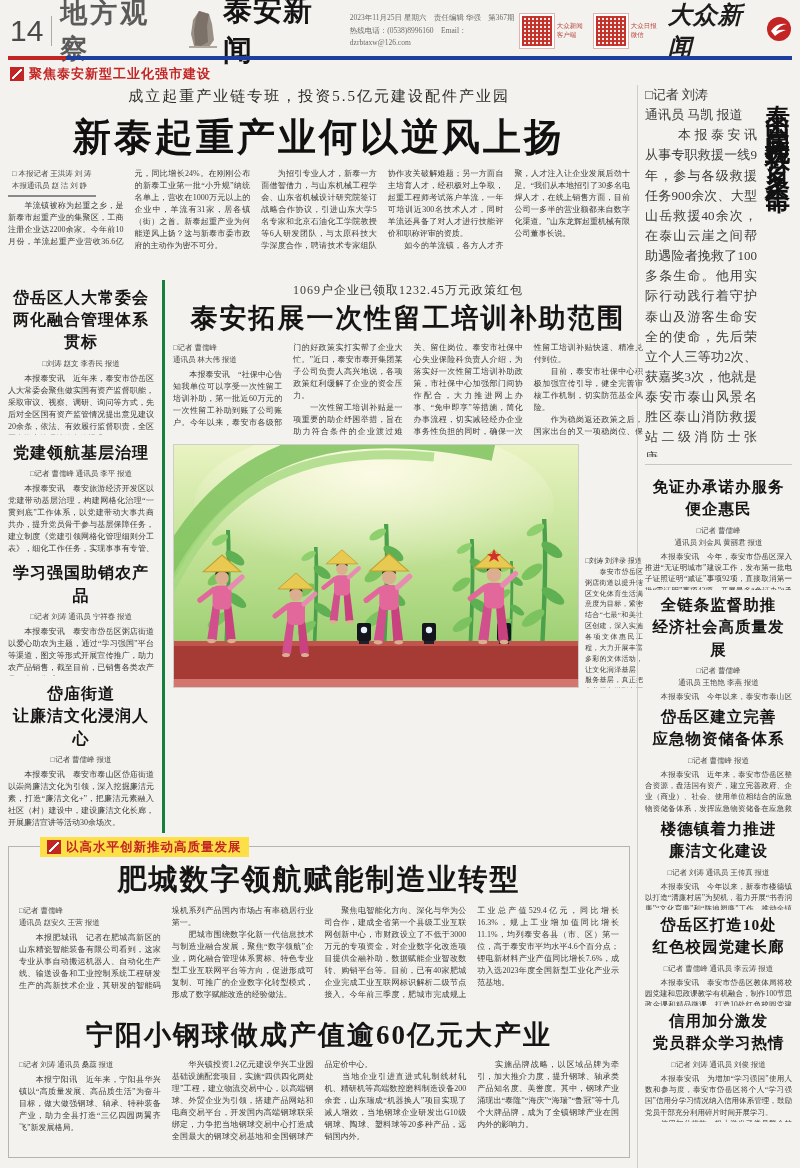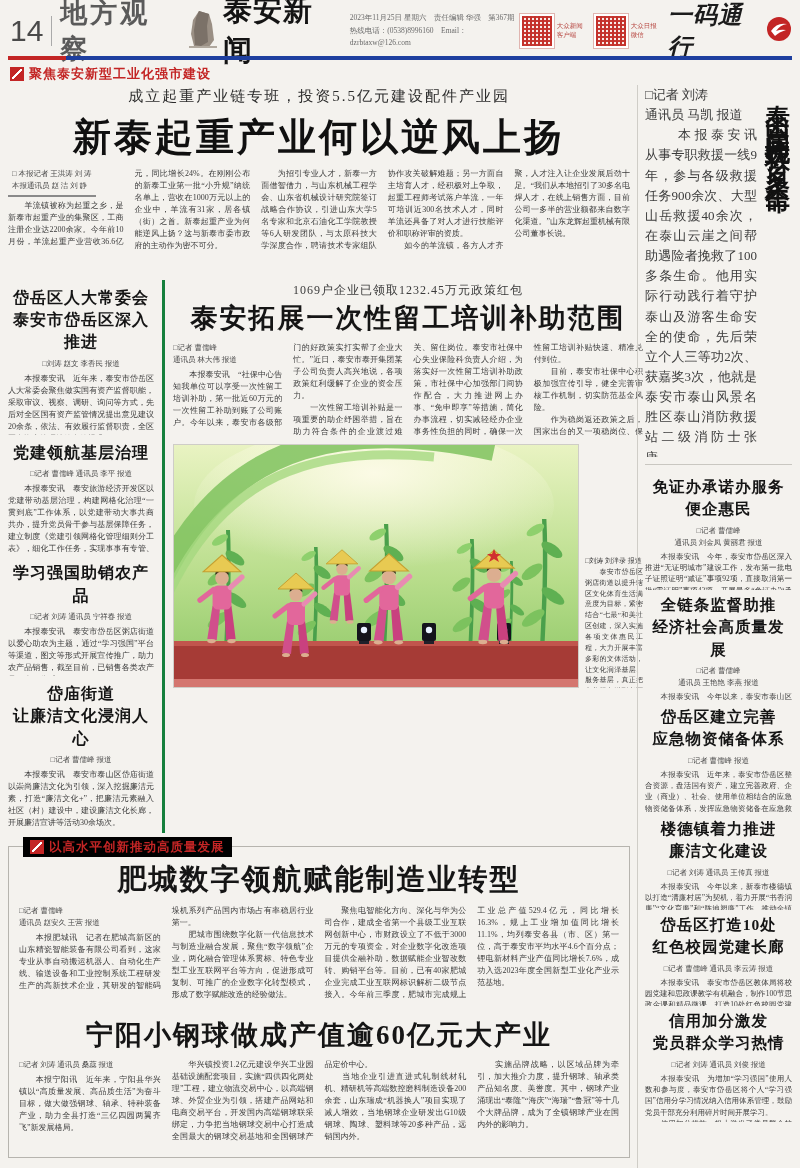--- a/index.html
+++ b/index.html
@@ -60,21 +60,21 @@
                 white-space:pre-line;letter-spacing:1px;}
   .small-art .bodytext{text-align:justify;}
   .small-art .clip{overflow:hidden;}
   
   .photo-row{display:flex;margin-top:6px;align-items:center;}
   .photo{width:404px;height:242px;flex:0 0 auto;border:1px solid #cfcdc7;background:#cfe7a5;}
   .caption{width:58px;margin-left:6px;font-size:7px;line-height:1.55;color:#3b3b3b;
            text-align:justify;white-space:pre-line;align-self:flex-end;height:132px;overflow:hidden;}
   
   .boxed{position:relative;border:1px solid #b6b4ae;margin-top:13px;padding:12px 10px 6px;}
-  .boxed-tag{position:absolute;top:-10px;left:14px;background:#000000;padding:0 7px;display:flex;align-items:center;height:20px;}
+  .boxed-tag{position:absolute;top:-10px;left:31px;background:#fde047;padding:0 7px;display:flex;align-items:center;height:20px;}
   .boxed-tag .tag-text{font-size:12.5px;}
   
   .bottom-art{margin-top:9px;}
   
   .rescue{display:flex;height:372px;overflow:hidden;}
   .rescue-body{flex:1;font-size:13px;line-height:1.55;color:#3b3b3b;text-align:justify;white-space:pre-line;overflow:hidden;}
   .vert-head{writing-mode:vertical-rl;font-size:25px;font-weight:bold;color:#111;letter-spacing:7px;
              line-height:1.2;margin-left:5px;flex:0 0 auto;}
   .rsep{border:none;border-top:1px solid #c9c7c1;margin:7px 0;}
   .rart{text-align:center;overflow:hidden;}
@@ -108,21 +108,21 @@
       <span class="qr"></span>
       <span class="qr-label">大众新闻
 客户端</span>
     </span>
     <span class="qr-wrap">
       <span class="qr"></span>
       <span class="qr-label">大众日报
 微信</span>
     </span>
     <span class="brand">
-      <span class="brand-name">一码通行</span>
+      <span class="brand-name">大众新闻</span>
       <span>
         <svg width="26" height="26" viewBox="0 0 26 26">
             <circle cx="13" cy="13" r="12" fill="#c32525"></circle>
             <path d="M5 15 Q11 6 21 8 Q14 9 10 15 Q15 13 20 14 Q13 16 9 20 Z" fill="#fff"></path>
           </svg>
       </span>
     </span>
   </div>
   <div class="rule">
     <span class="red"></span>
@@ -148,21 +148,21 @@
 　　为招引专业人才，新泰一方面借智借力，与山东机械工程学会、山东省机械设计研究院签订战略合作协议，引进山东大学5名专家和北京石油化工学院教授等6人研发团队，与太原科技大学深度合作，聘请技术专家组队协作攻关破解难题；另一方面自主培育人才，经积极对上争取，起重工程师考试落户羊流，一年可培训近300名技术人才，同时羊流还具备了对人才进行技能评价和职称评审的资质。
 　　如今的羊流镇，各方人才齐聚，人才注入让企业发展后劲十足。“我们从本地招引了30多名电焊人才，在线上销售方面，目前公司一多半的营业额都来自数字化渠道。”山东龙辉起重机械有限公司董事长说。</div>
         </div>
       </div>
 
       <div class="mid-row">
 
         <div class="leftcol">
           <div class="small-art">
             <h3>岱岳区人大常委会
-泰安市岱岳区深入推进</h3>
+两化融合管理体系贯标</h3>
             <div class="byline">□刘涛 赵文 李香民 报道</div>
             <div class="bodytext clip" style="height:62px">　　本报泰安讯　近年来，泰安市岱岳区人大常委会聚焦做实国有资产监督职能，采取审议、视察、调研、询问等方式，先后对全区国有资产监管情况提出意见建议20余条，依法、有效履行监督职责，全区国有资产管理绩效有效提升。</div>
           </div>
           <div class="small-art">
             <h3>党建领航基层治理</h3>
             <div class="byline">□记者 曹儒峰 通讯员 李平 报道</div>
             <div class="bodytext clip" style="height:72px">　　本报泰安讯　泰安旅游经济开发区以党建带动基层治理，构建网格化治理“一贯到底”工作体系，以党建带动大事共商共办，提升党员骨干参与基层保障任务，建立制度《党建引领网格化管理细则分工表》，细化工作任务，实现事事有专管、件件有人抓、人人有责。</div>
           </div>
           <div class="small-art">
             <h3>学习强国助销农产品</h3>

